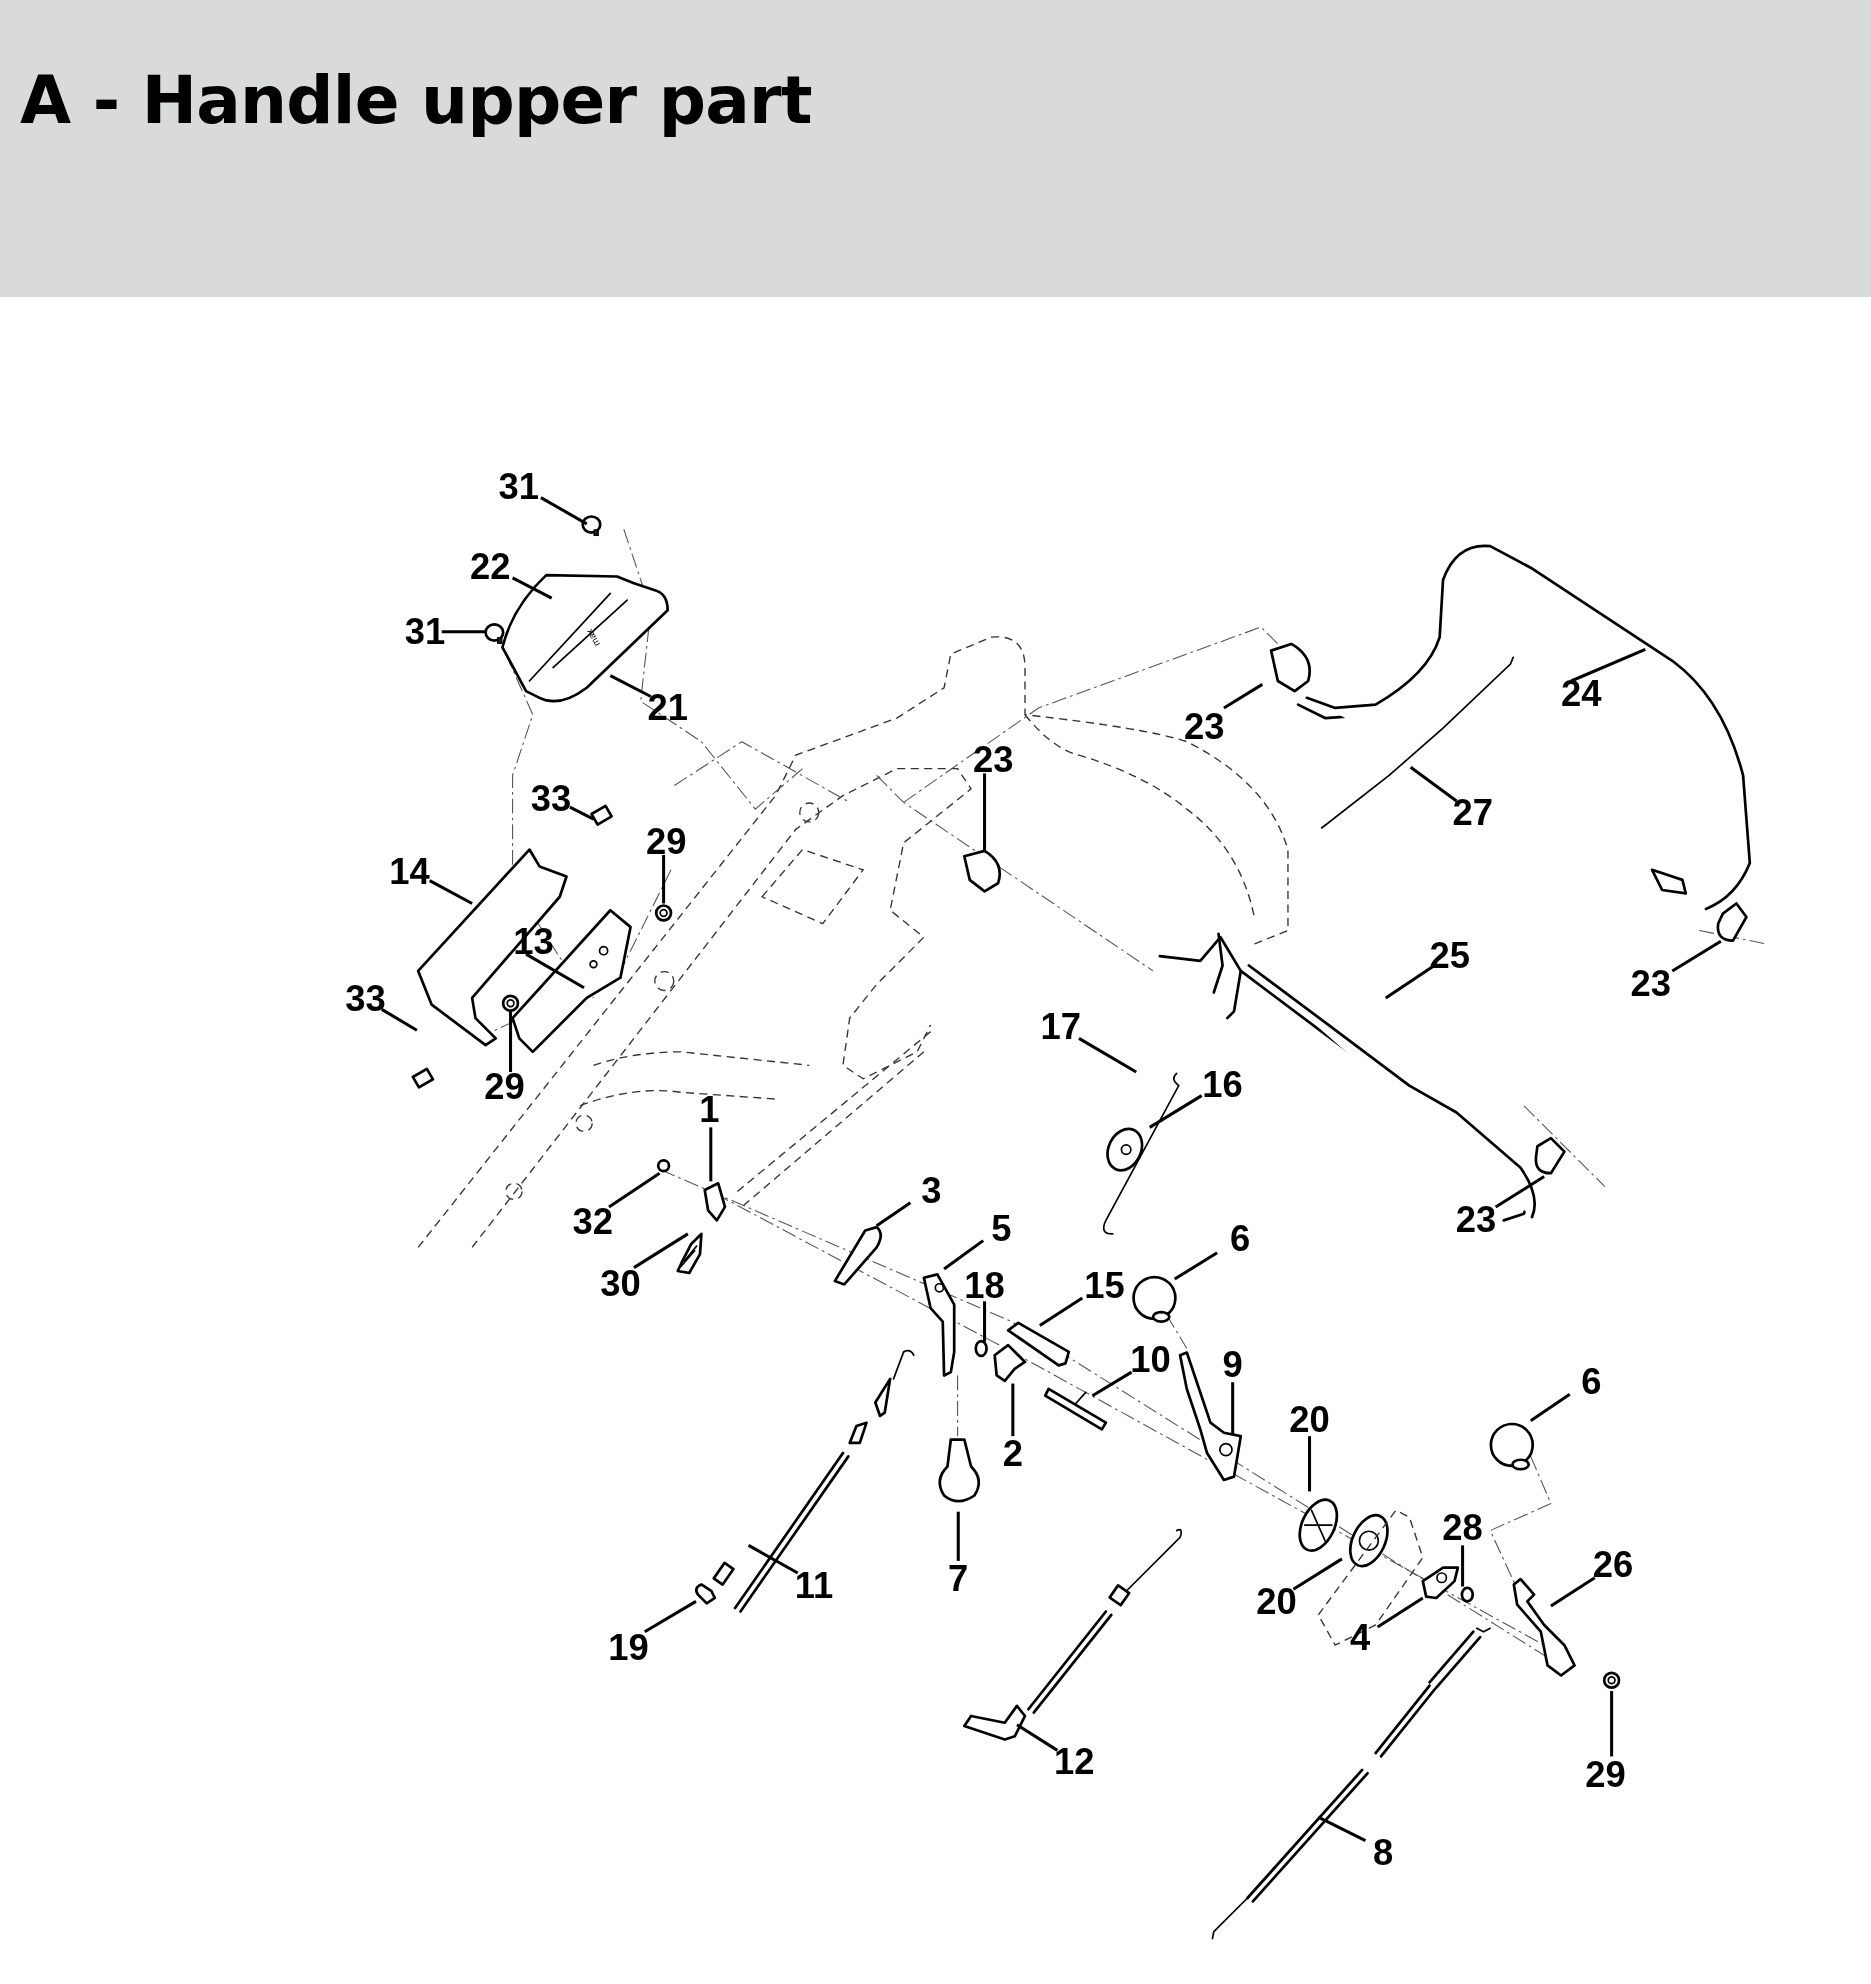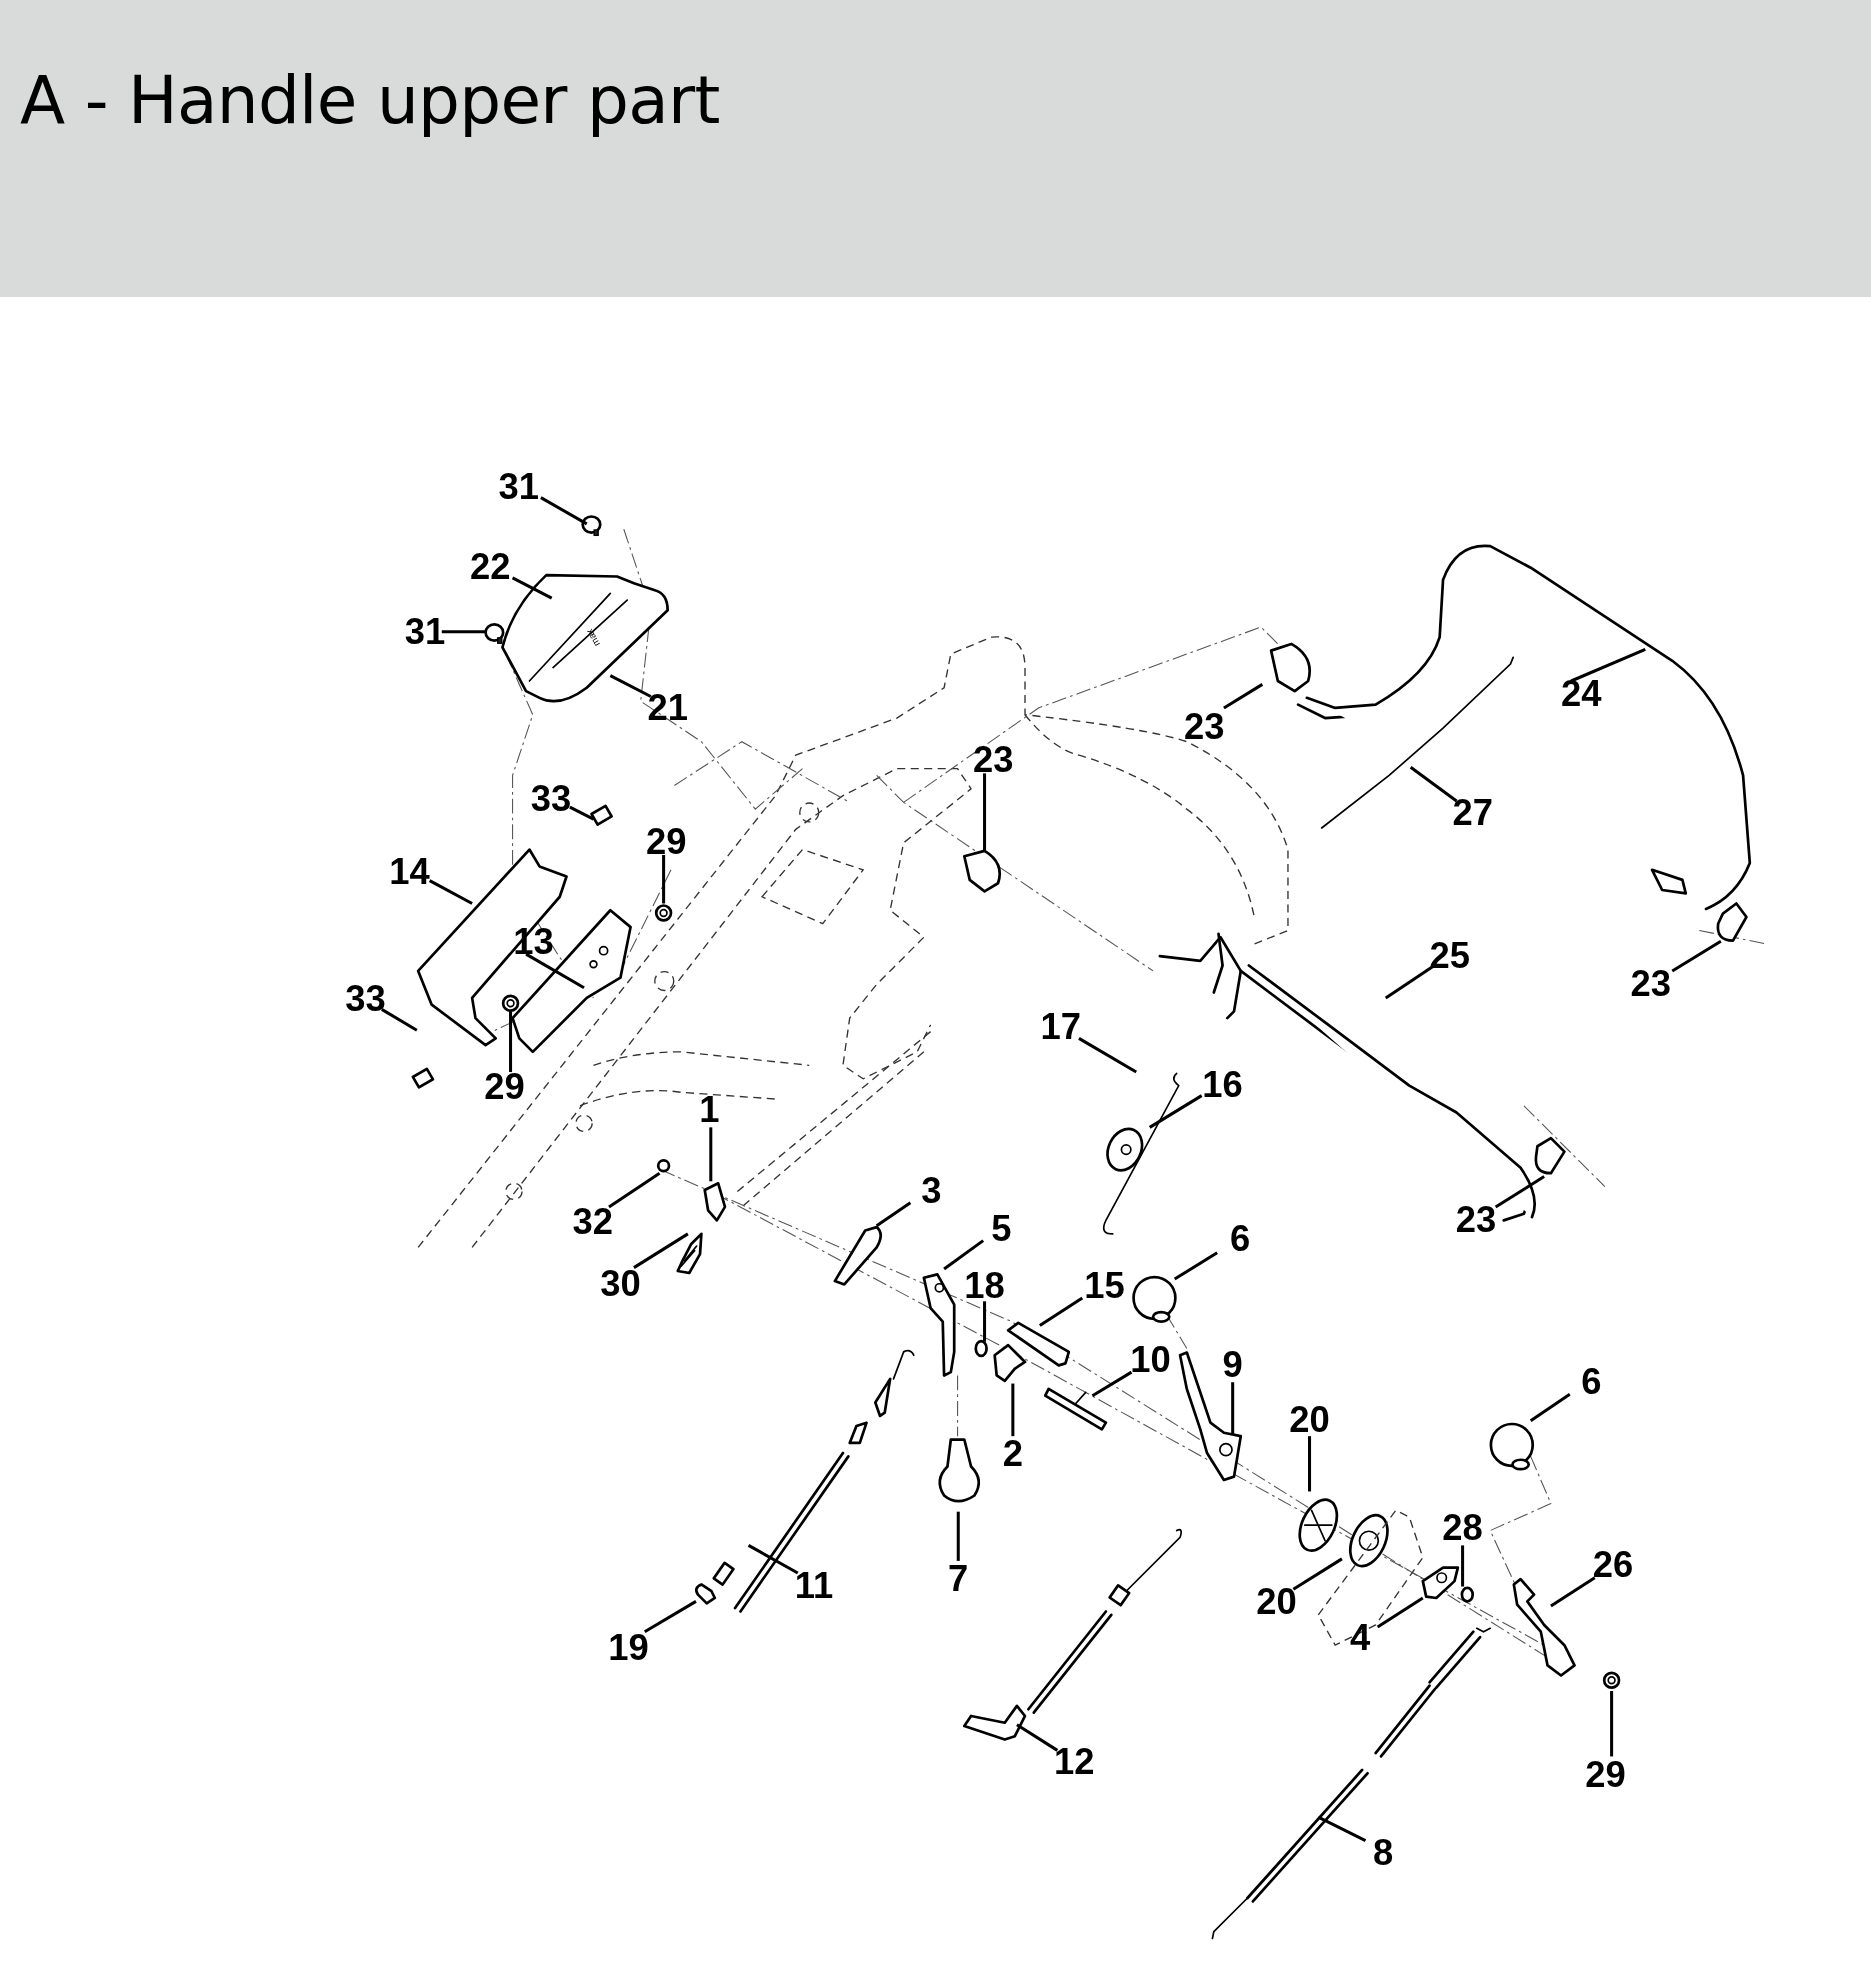--- a/index.html
+++ b/index.html
@@ -1,18 +1,18 @@
 <!DOCTYPE html>
 <html style="font-size:10.8px"><head>
 <meta charset="utf-8">
 <style>
   html, body { margin: 0; padding: 0; background: #ffffff; }
   body { width: 1872px; height: 1985px; position: relative; overflow: hidden; font-family: "Liberation Sans", sans-serif; }
   .header { position: absolute; left: 0; top: 0; width: 1872px; height: 297px; background: #d9dbda; }
-  .title { position: absolute; left: 20px; top: 62px; margin: 0; font-family: "DejaVu Sans", sans-serif; font-weight: normal; font-size: 66px; letter-spacing: -0.7px; color: #000; white-space: nowrap; }
+  .title { position: absolute; left: 20px; top: 62px; margin: 0; font-family: "DejaVu Sans", sans-serif; font-weight: bold; font-size: 66px; letter-spacing: -0.7px; color: #000; white-space: nowrap; }
   svg.diagram { position: absolute; left: 0; top: 0; width: 1872px; height: 1985px; }
   .lbl { font-family: "Liberation Sans", sans-serif; font-weight: bold; font-size: 54px; fill: #000; text-anchor: middle; dominant-baseline: central; }
   .leader { stroke: #000; stroke-width: 4.5; fill: none; }
   .part { stroke: #000; stroke-width: 4; fill: #fff; stroke-linejoin: round; stroke-linecap: round; }
   .part-thin { stroke: #000; stroke-width: 2.5; fill: none; stroke-linecap: round; }
   .ghost { stroke: #333; stroke-width: 2; fill: none; stroke-dasharray: 12 8; }
   .axis { stroke: #555; stroke-width: 1.6; fill: none; stroke-dasharray: 22 6 4 6; }
   .dark { fill: #222; stroke: #000; stroke-width: 2; }
 </style>
 </head>

